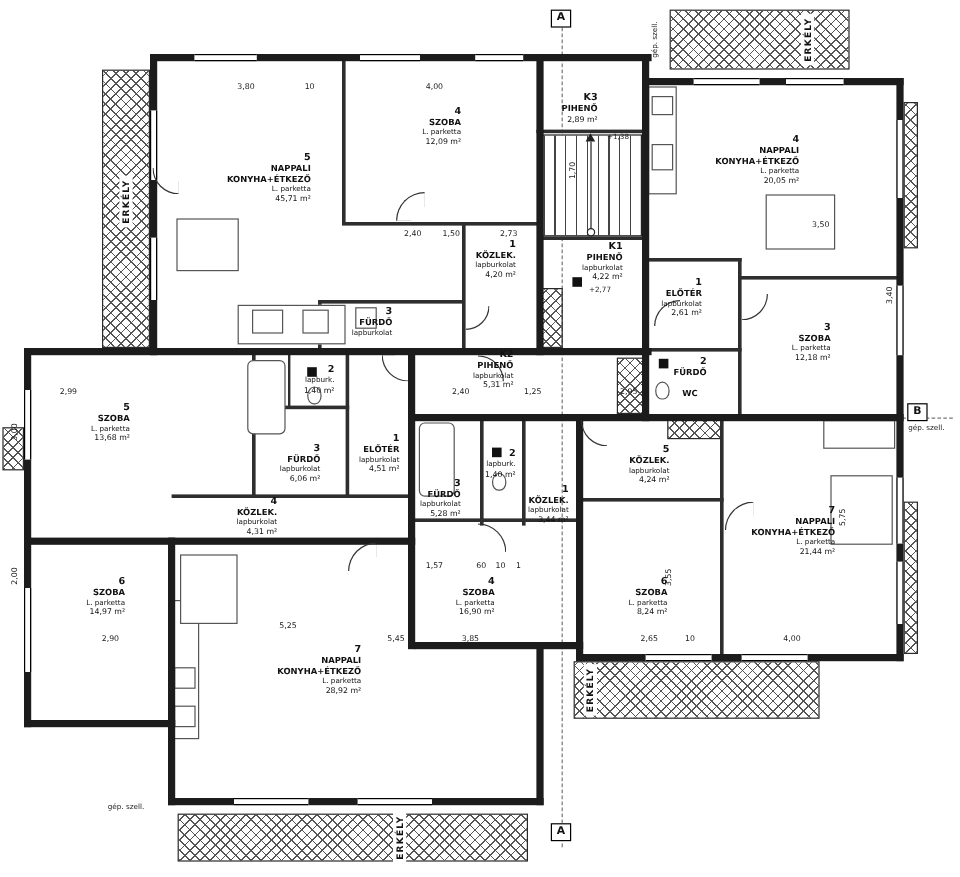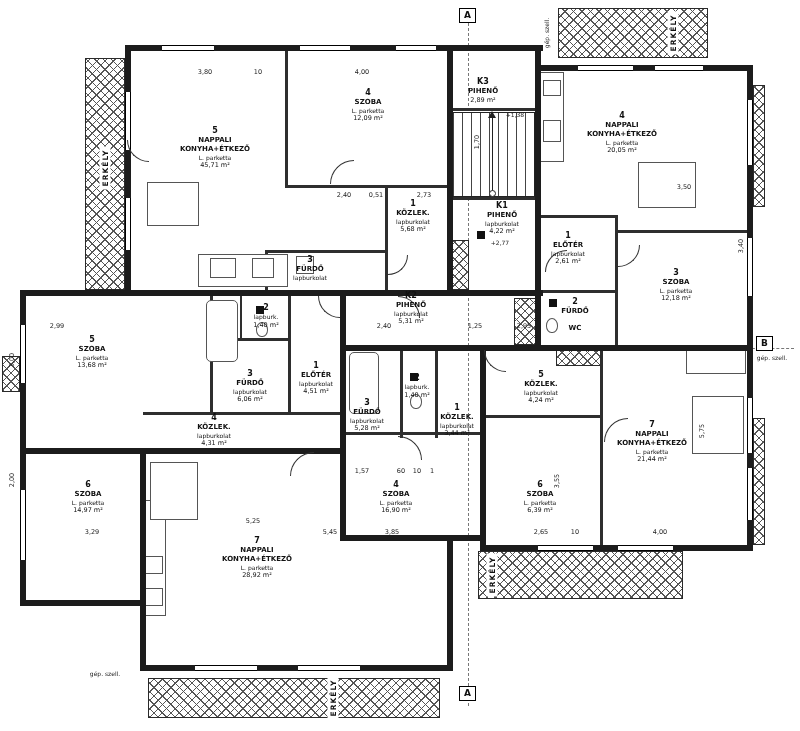--- a/index.html
+++ b/index.html
@@ -12,21 +12,21 @@
 
   .hatch{position:absolute;z-index:1;border:1.5px solid #2a2a2a;
     background:
       repeating-linear-gradient(45deg,#555 0 1px,transparent 1px 6px),
       repeating-linear-gradient(-45deg,#555 0 1px,transparent 1px 6px);}
   .hatch.small{border:1px solid #2a2a2a}
 
   .win{position:absolute;z-index:4;background:#fff;border-top:1px solid #000;border-bottom:1px solid #000}
   .winv{position:absolute;z-index:4;background:#fff;border-left:1px solid #000;border-right:1px solid #000}
 
-  .room{position:absolute;z-index:6;transform:translate(-50%,-50%);text-align:center;line-height:1.25;white-space:nowrap}
+  .room{position:absolute;z-index:6;transform:translate(-50%,-50%);text-align:right;line-height:1.25;white-space:nowrap}
   .room .num{font-size:8px;font-weight:700}
   .room .nm{font-size:7px;font-weight:700;white-space:normal;max-width:88px;margin:0 auto}
   .room .fl{font-size:6px}
   .room .ar{font-size:6.5px}
 
   .dim{position:absolute;z-index:6;font-size:6.5px;color:#222;transform:translate(-50%,-50%);white-space:nowrap}
   .dim.v{transform:translate(-50%,-50%) rotate(-90deg)}
 
   .balc-label{position:absolute;z-index:6;font-size:7.5px;font-weight:600;letter-spacing:1px;
     transform:translate(-50%,-50%) rotate(-90deg);background:#fff;padding:1px 3px;white-space:nowrap}
@@ -197,21 +197,21 @@
   <div class="room" style="left:622px;top:133px">
     <div class="num">4</div>
     <div class="nm">NAPPALI KONYHA+ÉTKEZŐ</div>
     <div class="fl">L. parketta</div>
     <div class="ar">20,05 m²</div>
   </div>
   <div class="room" style="left:413px;top:216px">
     <div class="num">1</div>
     <div class="nm">KÖZLEK.</div>
     <div class="fl">lapburkolat</div>
-    <div class="ar">5,68 m²</div>
+    <div class="ar">4,20 m²</div>
   </div>
   <div class="room" style="left:502px;top:218px">
     <div class="num">K1</div>
     <div class="nm">PIHENŐ</div>
     <div class="fl">lapburkolat</div>
     <div class="ar">4,22 m²</div>
   </div>
   <div class="room" style="left:568px;top:248px">
     <div class="num">1</div>
     <div class="nm">ELŐTÉR</div>
@@ -309,21 +309,21 @@
   <div class="room" style="left:396px;top:497px">
     <div class="num">4</div>
     <div class="nm">SZOBA</div>
     <div class="fl">L. parketta</div>
     <div class="ar">16,90 m²</div>
   </div>
   <div class="room" style="left:540px;top:497px">
     <div class="num">6</div>
     <div class="nm">SZOBA</div>
     <div class="fl">L. parketta</div>
-    <div class="ar">6,39 m²</div>
+    <div class="ar">8,24 m²</div>
   </div>
   <div class="room" style="left:257px;top:558px">
     <div class="num">7</div>
     <div class="nm">NAPPALI KONYHA+ÉTKEZŐ</div>
     <div class="fl">L. parketta</div>
     <div class="ar">28,92 m²</div>
   </div>
 
   <div class="balc-label" style="left:105px;top:168px">ERKÉLY</div>
   <div class="balc-label" style="left:673px;top:33px">ERKÉLY</div>
@@ -337,38 +337,38 @@
   <div class="note v" style="left:546px;top:33px">gép. szell.</div>
   <div class="note" style="left:772px;top:357px">gép. szell.</div>
   <div class="note" style="left:105px;top:673px">gép. szell.</div>
   <div class="note" style="left:515px;top:114px">+1,38</div>
   <div class="note" style="left:500px;top:242px">+2,77</div>
 
   <div class="dim" style="left:205px;top:72px">3,80</div>
   <div class="dim" style="left:258px;top:72px">10</div>
   <div class="dim" style="left:362px;top:72px">4,00</div>
   <div class="dim" style="left:344px;top:195px">2,40</div>
-  <div class="dim" style="left:376px;top:195px">0,51</div>
+  <div class="dim" style="left:376px;top:195px">1,50</div>
   <div class="dim" style="left:424px;top:195px">2,73</div>
   <div class="dim v" style="left:477px;top:142px">1,70</div>
   <div class="dim" style="left:57px;top:326px">2,99</div>
   <div class="dim v" style="left:12px;top:360px">3,00</div>
   <div class="dim v" style="left:12px;top:480px">2,00</div>
-  <div class="dim" style="left:92px;top:532px">3,29</div>
-  <div class="dim" style="left:253px;top:521px">5,25</div>
+  <div class="dim" style="left:92px;top:532px">2,90</div>
+  <div class="dim" style="left:240px;top:521px">5,25</div>
   <div class="dim" style="left:330px;top:532px">5,45</div>
   <div class="dim" style="left:392px;top:532px">3,85</div>
   <div class="dim" style="left:362px;top:471px">1,57</div>
   <div class="dim" style="left:401px;top:471px">60</div>
   <div class="dim" style="left:417px;top:471px">10</div>
   <div class="dim" style="left:432px;top:471px">1</div>
   <div class="dim" style="left:541px;top:532px">2,65</div>
   <div class="dim" style="left:575px;top:532px">10</div>
   <div class="dim" style="left:660px;top:532px">4,00</div>
   <div class="dim" style="left:684px;top:187px">3,50</div>
   <div class="dim v" style="left:741px;top:246px">3,40</div>
   <div class="dim v" style="left:702px;top:431px">5,75</div>
   <div class="dim v" style="left:557px;top:481px">3,55</div>
   <div class="dim" style="left:524px;top:326px">2,95</div>
-  <div class="dim" style="left:475px;top:326px">1,25</div>
+  <div class="dim" style="left:444px;top:326px">1,25</div>
   <div class="dim" style="left:384px;top:326px">2,40</div>
 
 </div>
 
 </body></html>

